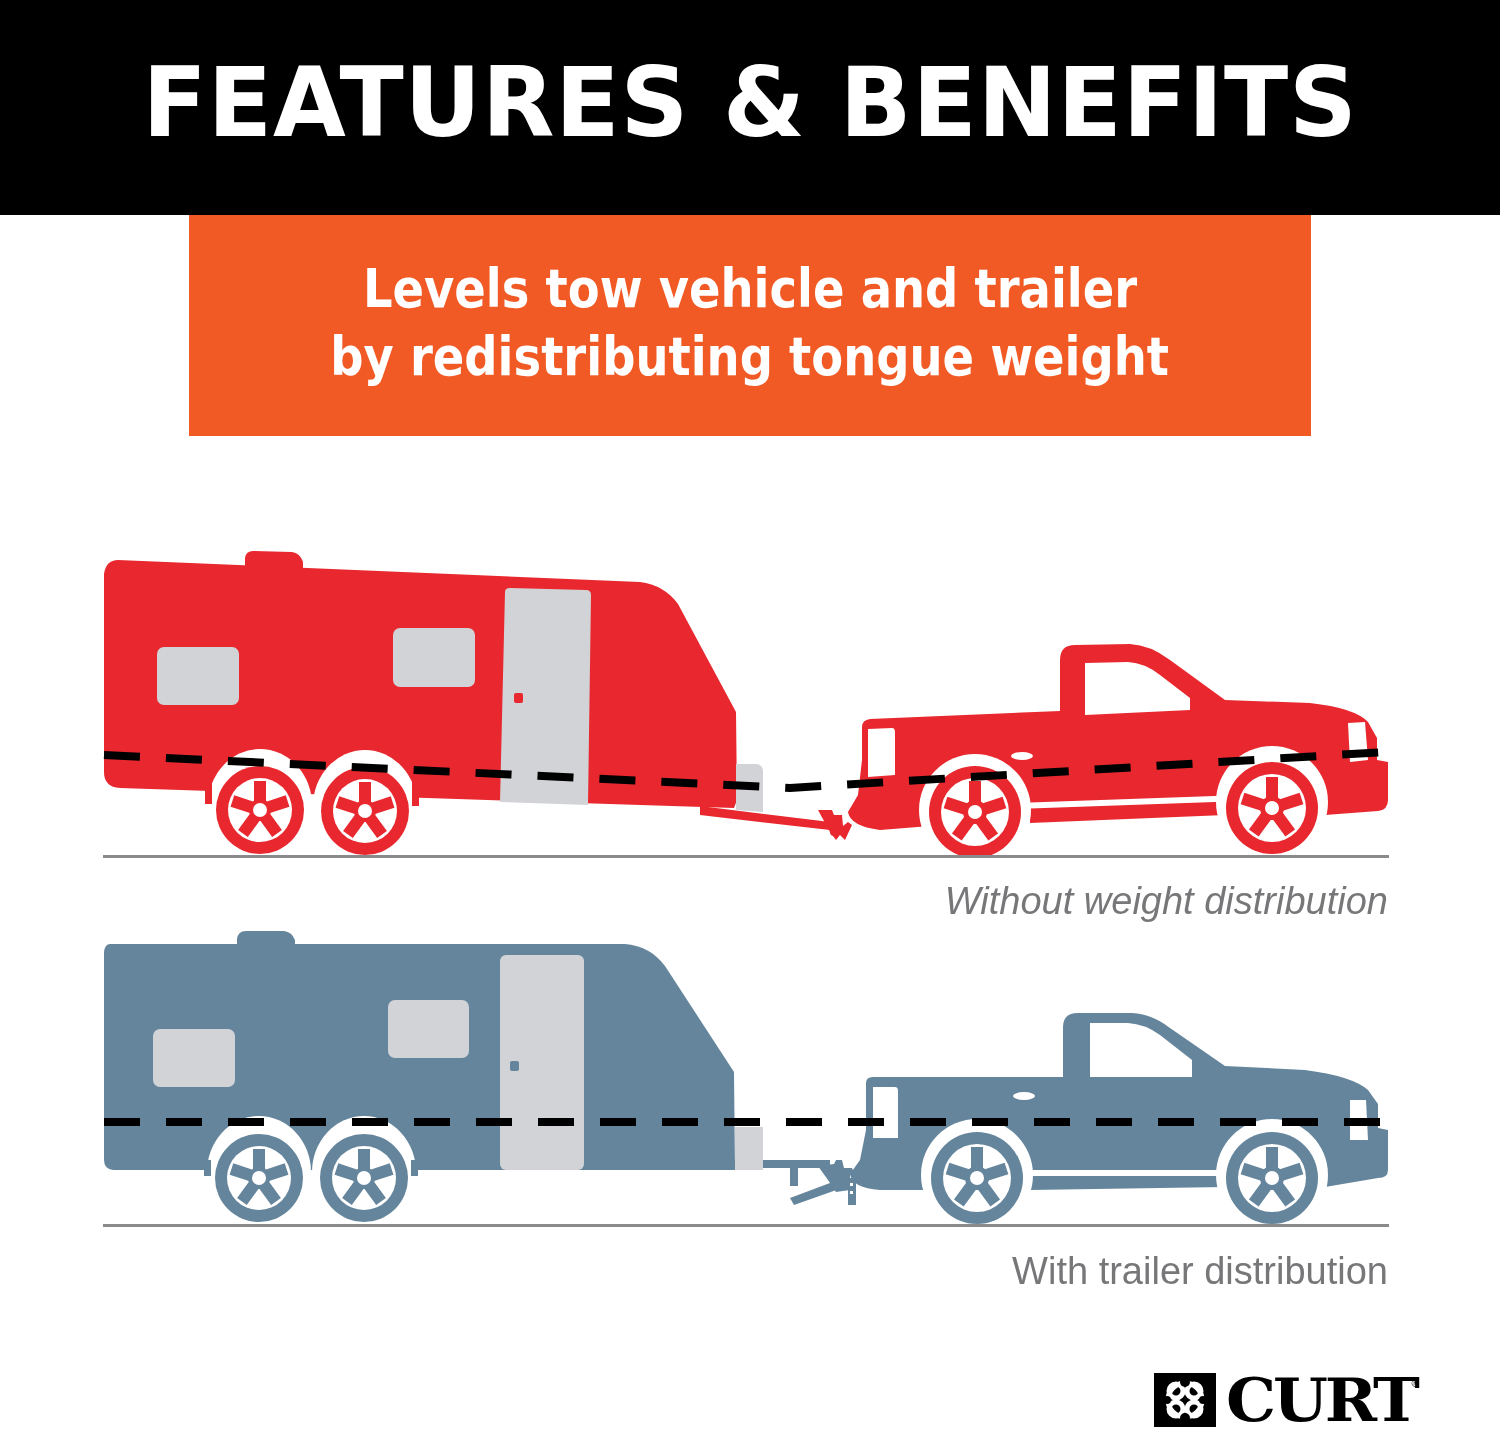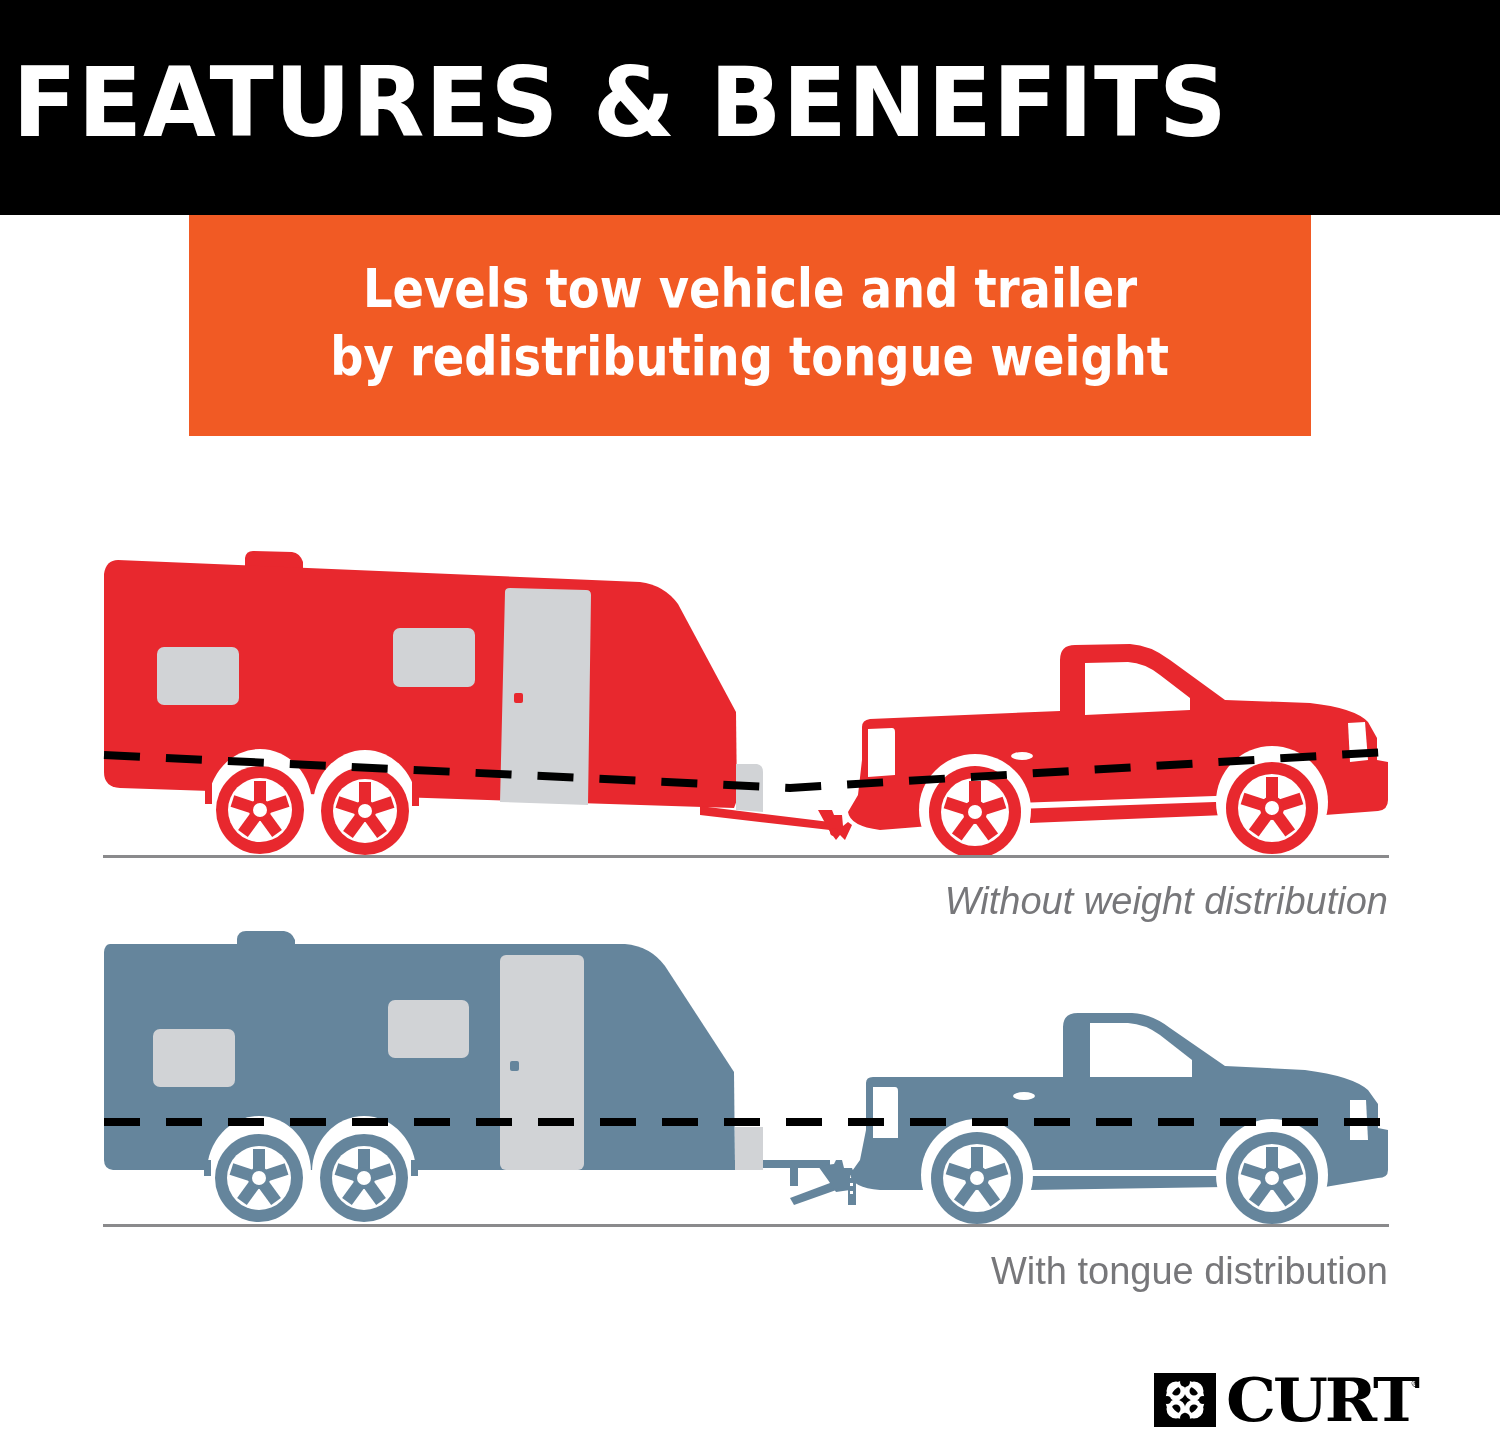--- a/index.html
+++ b/index.html
@@ -2,21 +2,21 @@
 <html><head>
   <meta charset="utf-8">
   <style>
     * { margin: 0; padding: 0; box-sizing: border-box; }
     html, body { width: 1500px; height: 1431px; background: #ffffff; overflow: hidden; }
     body { position: relative; font-family: "DejaVu Sans", sans-serif; }
 
     .header-band {
       position: absolute; left: 0; top: 0; width: 1500px; height: 215px;
       background: #000000;
-      display: flex; align-items: center; justify-content: flex-start;
+      display: flex; align-items: center; justify-content: center;
     }
     .header-title {
       color: #ffffff;
       font-family: "DejaVu Sans", sans-serif;
       font-weight: bold;
       font-size: 96px;
       letter-spacing: 1px;
       transform: scaleX(0.98);
       line-height: 1;
       margin-top: -10px;
@@ -285,21 +285,21 @@
         <circle r="12"></circle>
       </g>
       <circle cx="1272" cy="1178" r="7" fill="#ffffff"></circle>
     </g>
 
     <line x1="104" y1="1122" x2="1386" y2="1122" stroke="#000000" stroke-width="8" stroke-dasharray="36 26"></line>
 
     <rect x="103" y="1224" width="1286" height="3" fill="#8a8a8c"></rect>
   </svg>
 </div>
-<div class="caption caption-bottom">With tongue distribution</div>
+<div class="caption caption-bottom">With trailer distribution</div>
 
 <div class="logo">
   <svg class="logo-mark" viewBox="0 0 62 54">
     <rect x="0" y="0" width="62" height="54" fill="#000"></rect>
     <g fill="none" stroke="#ffffff" stroke-width="5">
       <circle cx="22" cy="18" r="7"></circle>
       <circle cx="40" cy="18" r="7"></circle>
       <circle cx="22" cy="36" r="7"></circle>
       <circle cx="40" cy="36" r="7"></circle>
       <circle cx="31" cy="27" r="17"></circle>

